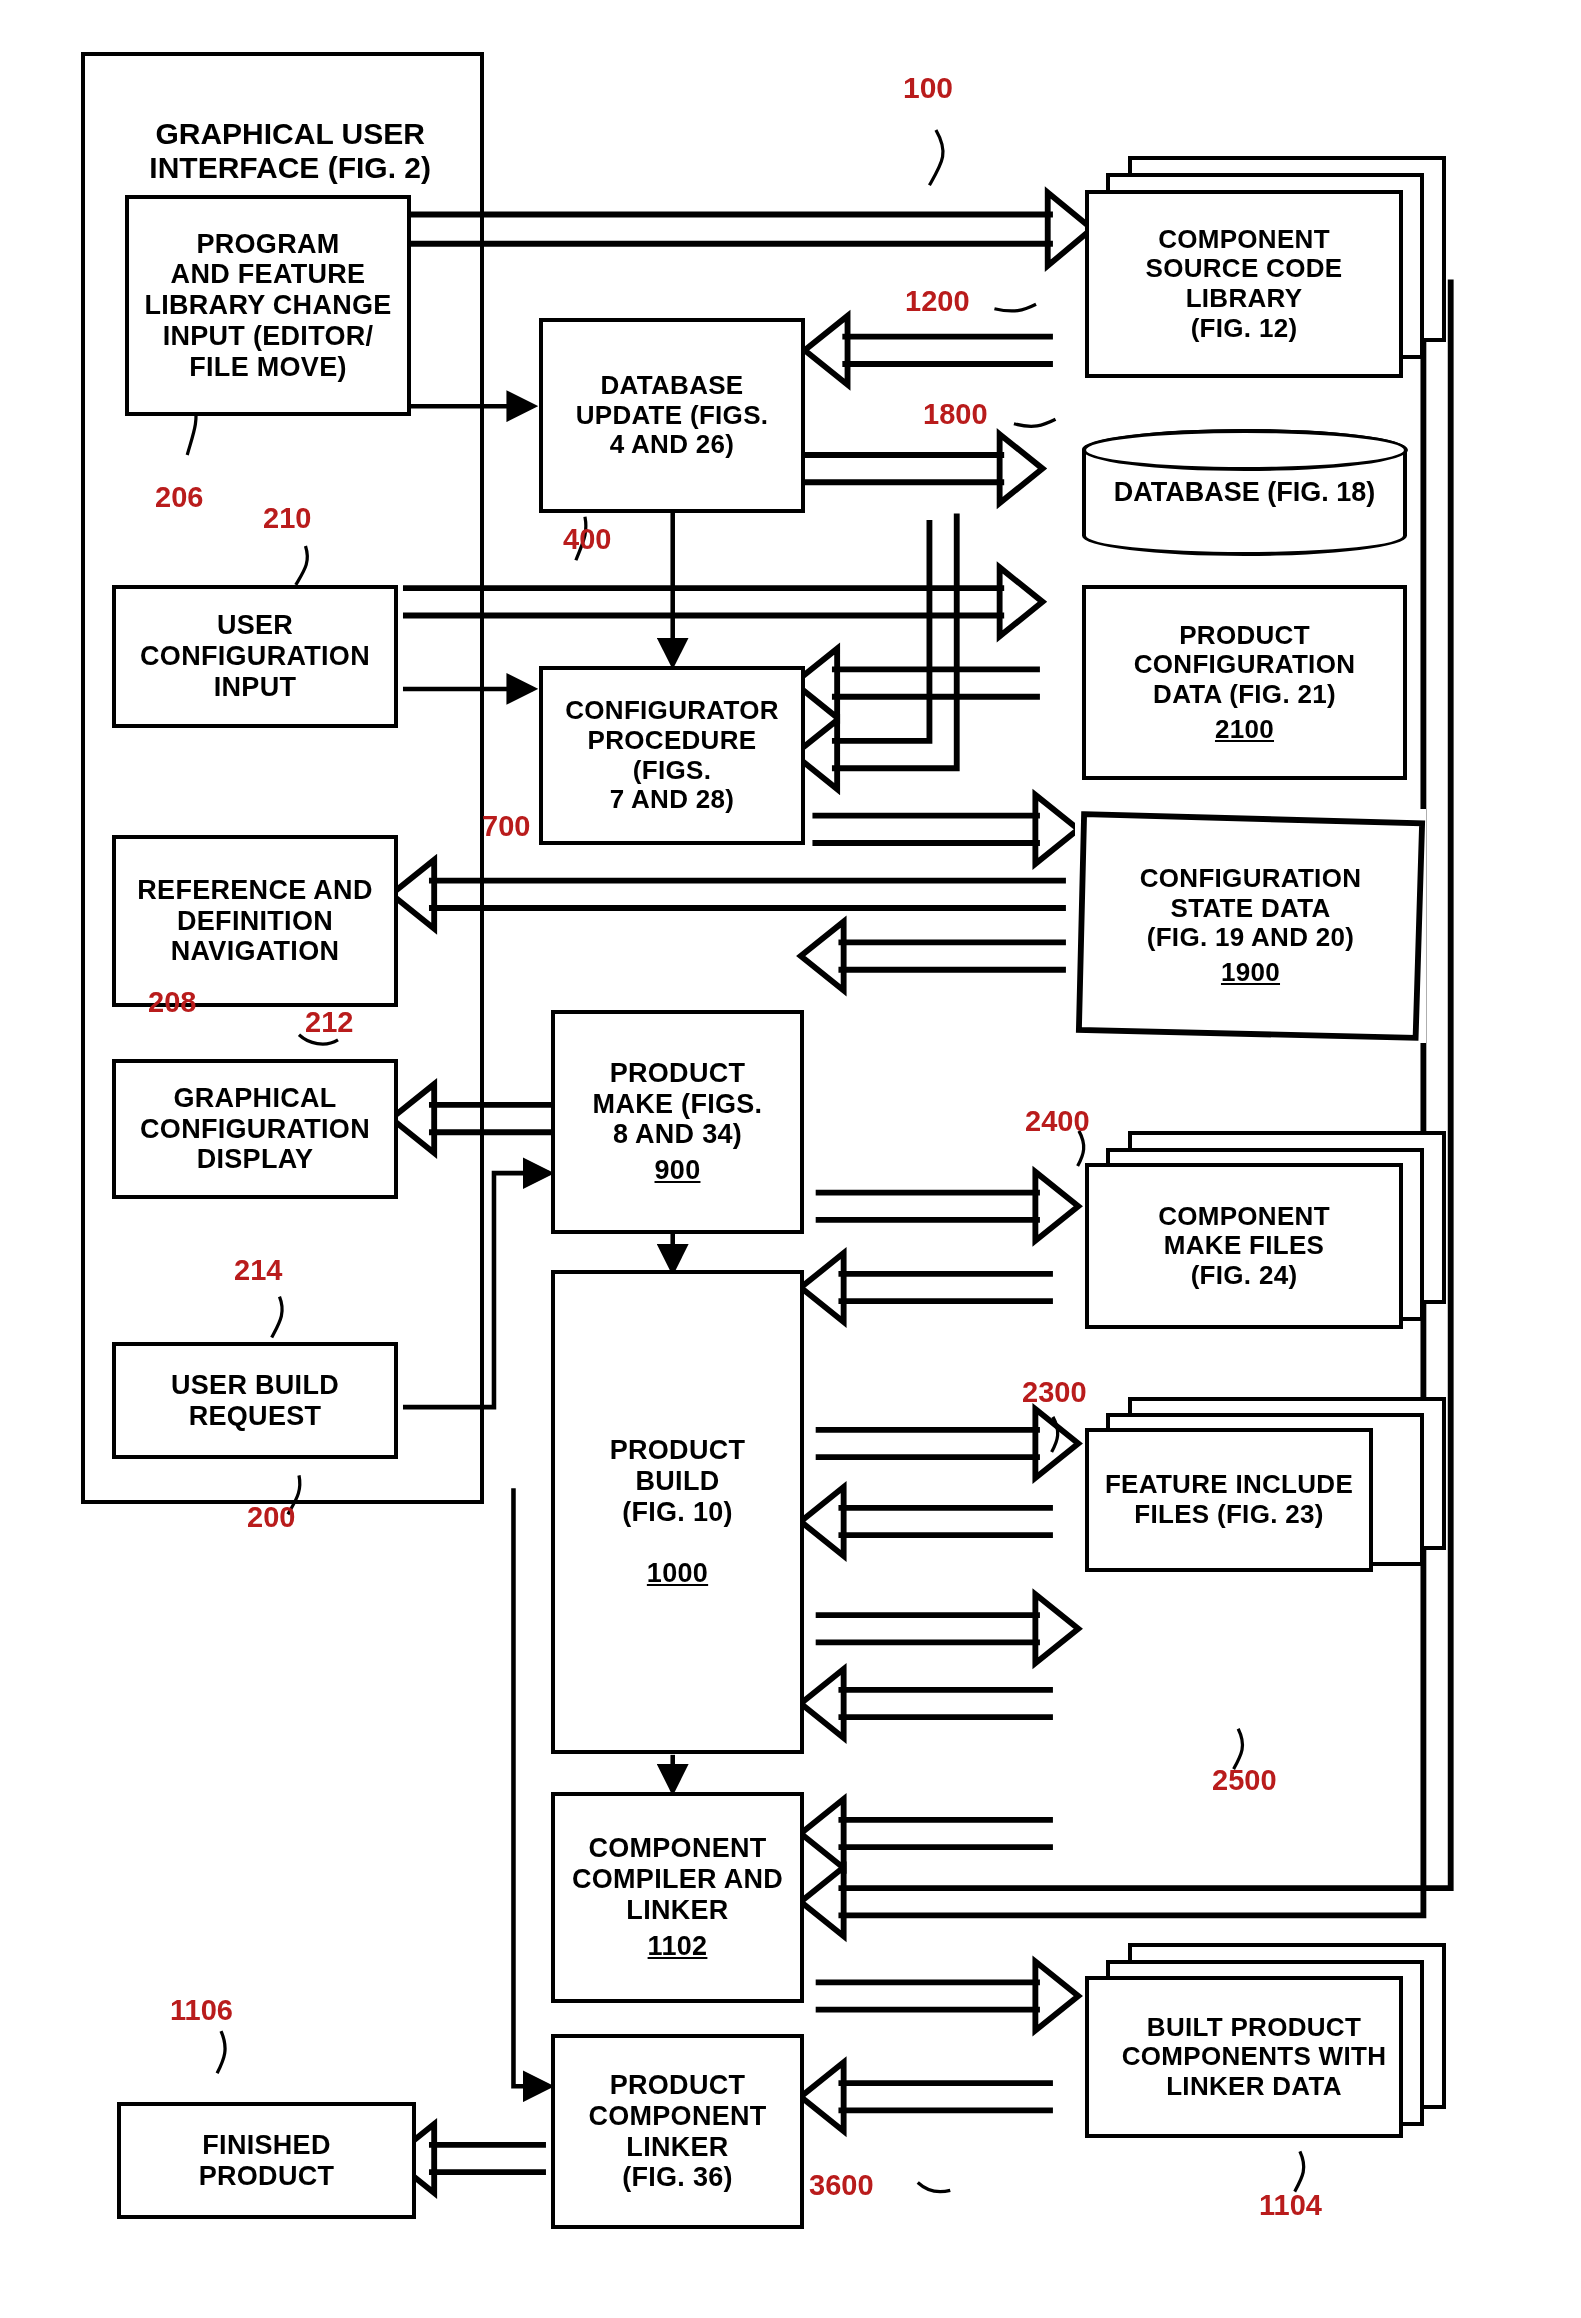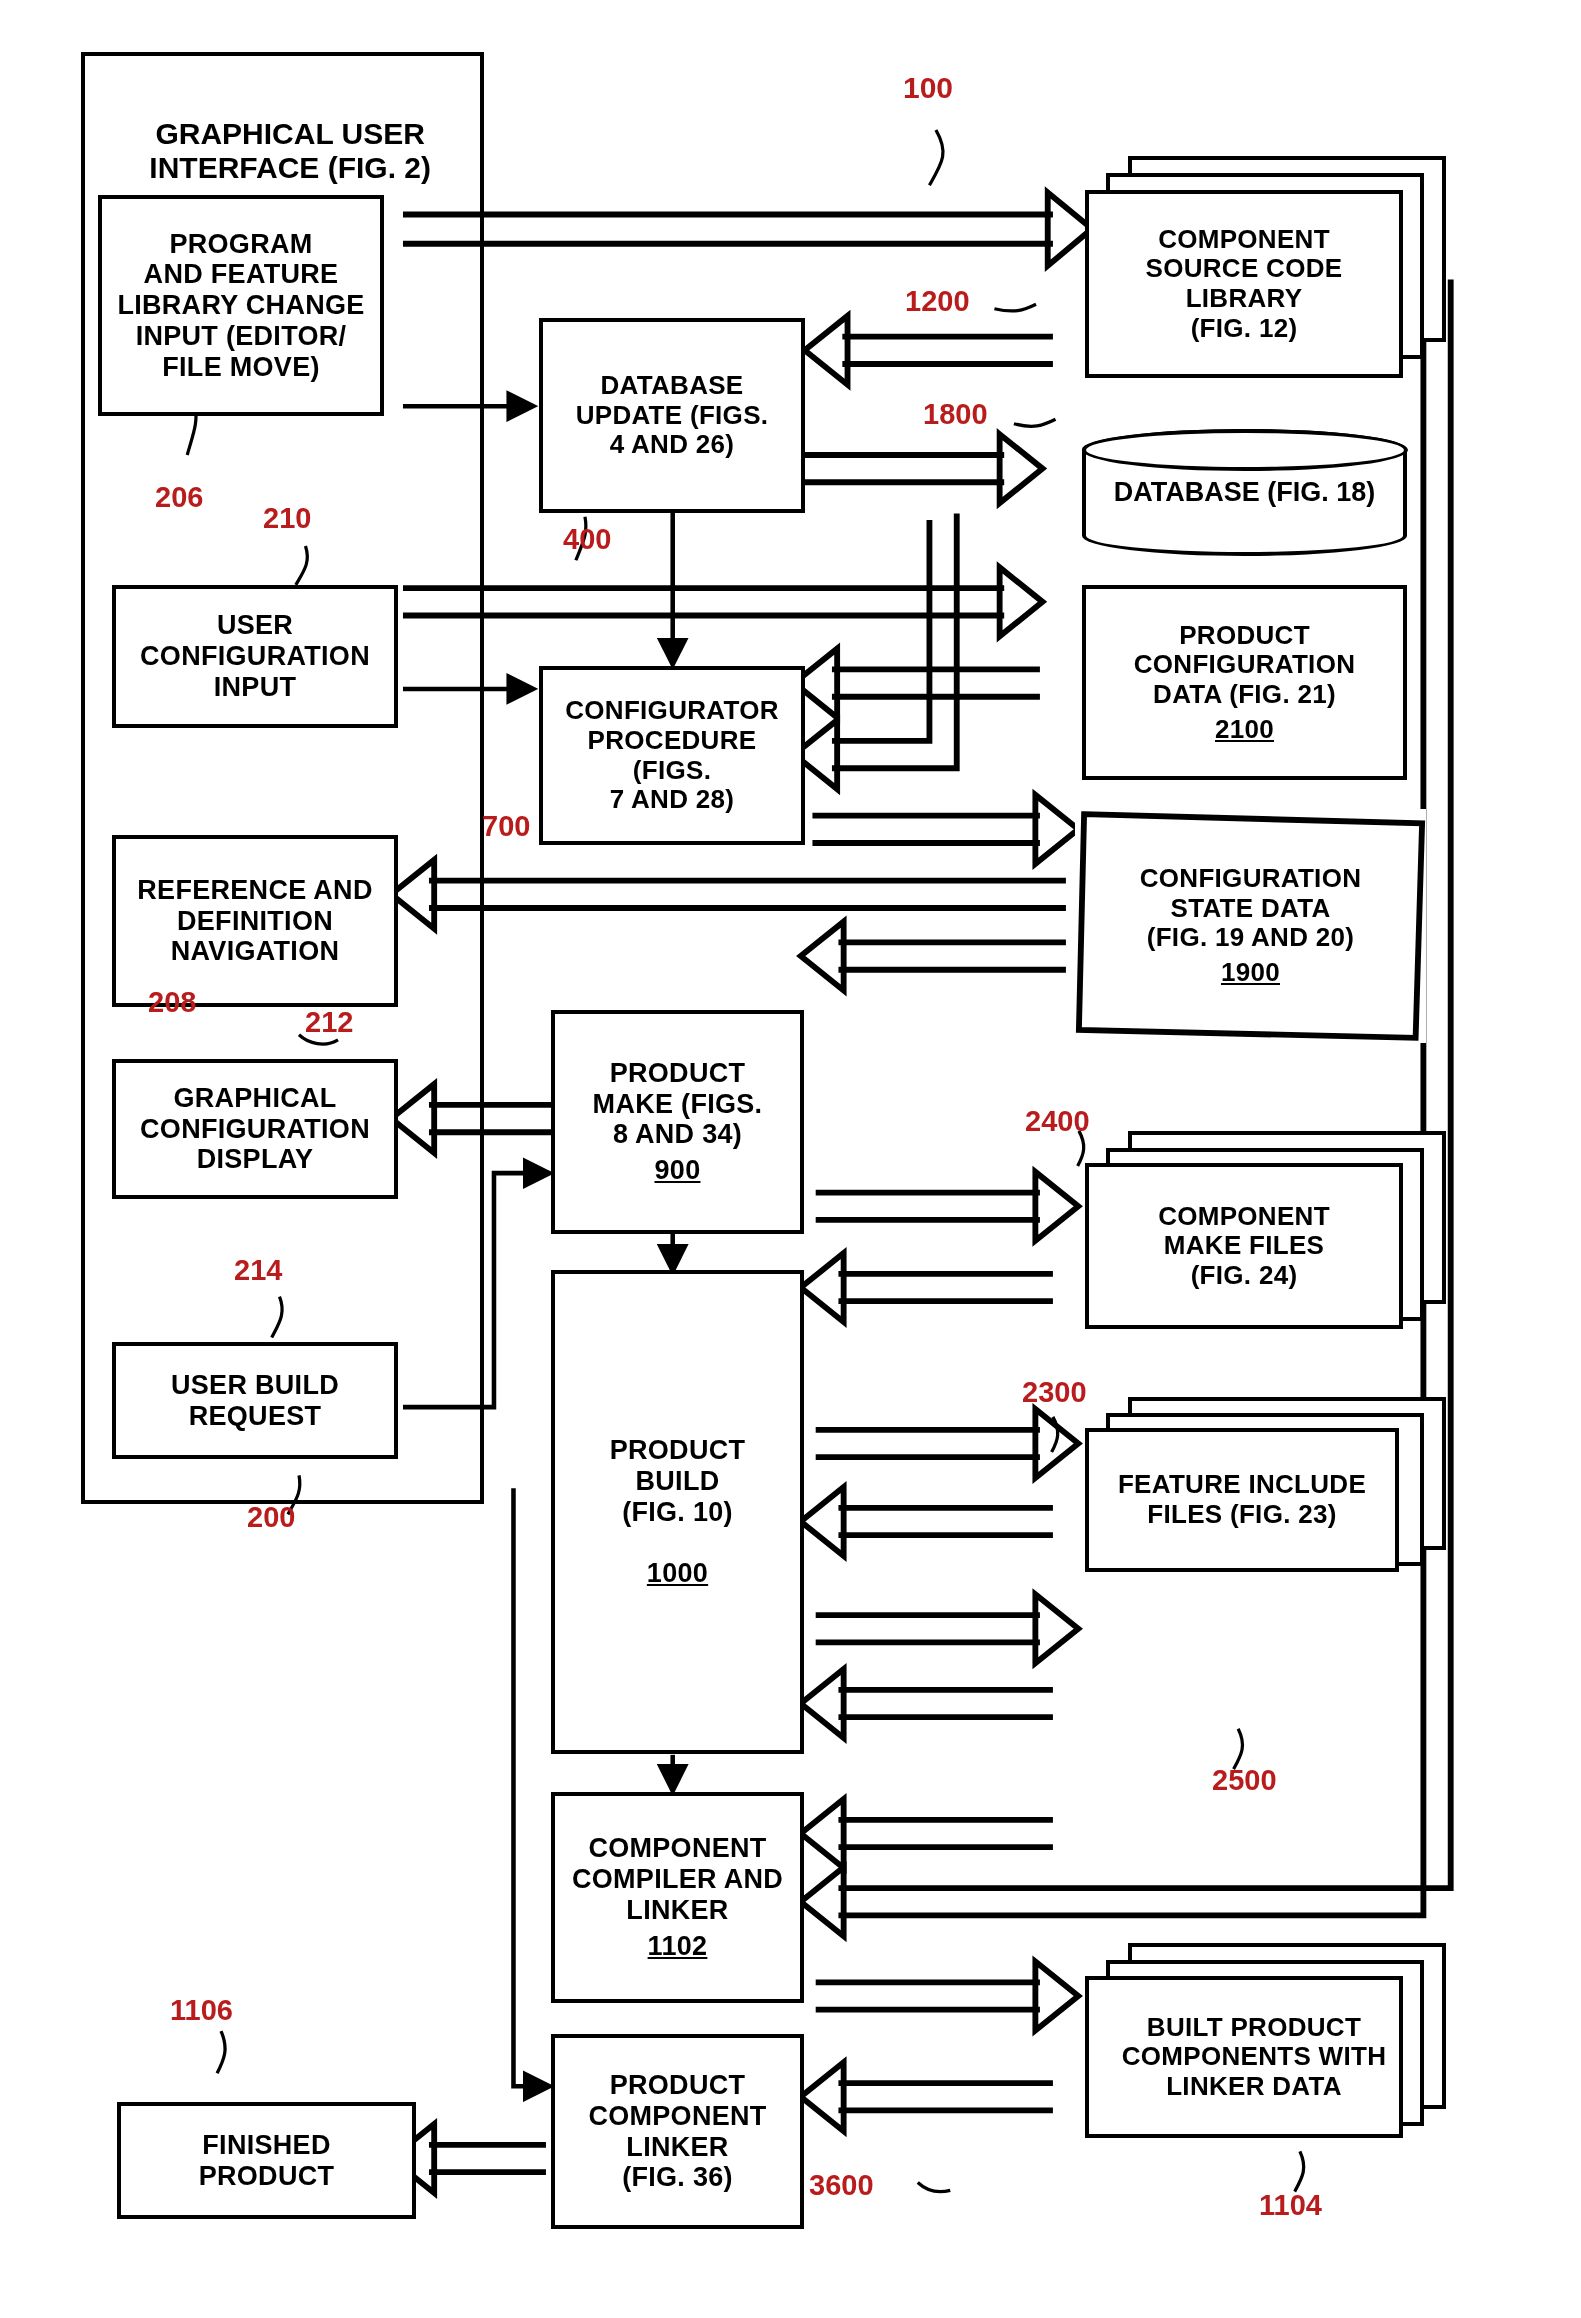--- a/index.html
+++ b/index.html
@@ -172,21 +172,21 @@
     </g>
   </svg>
 
   <div class="gui-panel" style="left:81px;top:52px;width:403px;height:1452px;"></div>
 
   <div class="gui-title fs46" style="left:116px;top:82px;">
     <span class="ln">GRAPHICAL USER</span>
     <span class="ln">INTERFACE (FIG. 2)</span>
   </div>
 
-  <div class="node fs42" style="left:98px;top:195px;width:286px;height:221px;">
+  <div class="node fs42" style="left:125px;top:195px;width:286px;height:221px;">
     <span class="ln">PROGRAM</span>
     <span class="ln">AND FEATURE</span>
     <span class="ln">LIBRARY CHANGE</span>
     <span class="ln">INPUT (EDITOR/</span>
     <span class="ln">FILE MOVE)</span>
   </div>
 
   <div class="node fs42" style="left:112px;top:585px;width:286px;height:143px;">
     <span class="ln">USER</span>
     <span class="ln">CONFIGURATION</span>
@@ -301,21 +301,21 @@
   <div class="node fs40" style="left:1085px;top:1163px;width:318px;height:166px;">
     <span class="ln">COMPONENT</span>
     <span class="ln">MAKE FILES</span>
     <span class="ln">(FIG. 24)</span>
   </div>
 
   <div class="stack" style="left:1085px;top:1397px;width:364px;height:162px;">
     <div class="sheet" style="left:43px;top:0;width:318px;height:153px;"></div>
     <div class="sheet" style="left:21.4px;top:15.6px;width:318px;height:153px;"></div>
   </div>
-  <div class="node fs40" style="left:1085px;top:1428px;width:314px;height:144px;">
+  <div class="node fs40" style="left:1085px;top:1428px;width:288px;height:144px;">
     <span class="ln">FEATURE INCLUDE</span>
     <span class="ln">FILES (FIG. 23)</span>
   </div>
 
 
   <div class="stack" style="left:1085px;top:1943px;width:364px;height:175px;">
     <div class="sheet" style="left:43px;top:0;width:318px;height:166px;"></div>
     <div class="sheet" style="left:21.4px;top:17px;width:318px;height:166px;"></div>
   </div>
   <div class="node fs40" style="left:1085px;top:1976px;width:318px;height:162px;padding-left:20px;">

